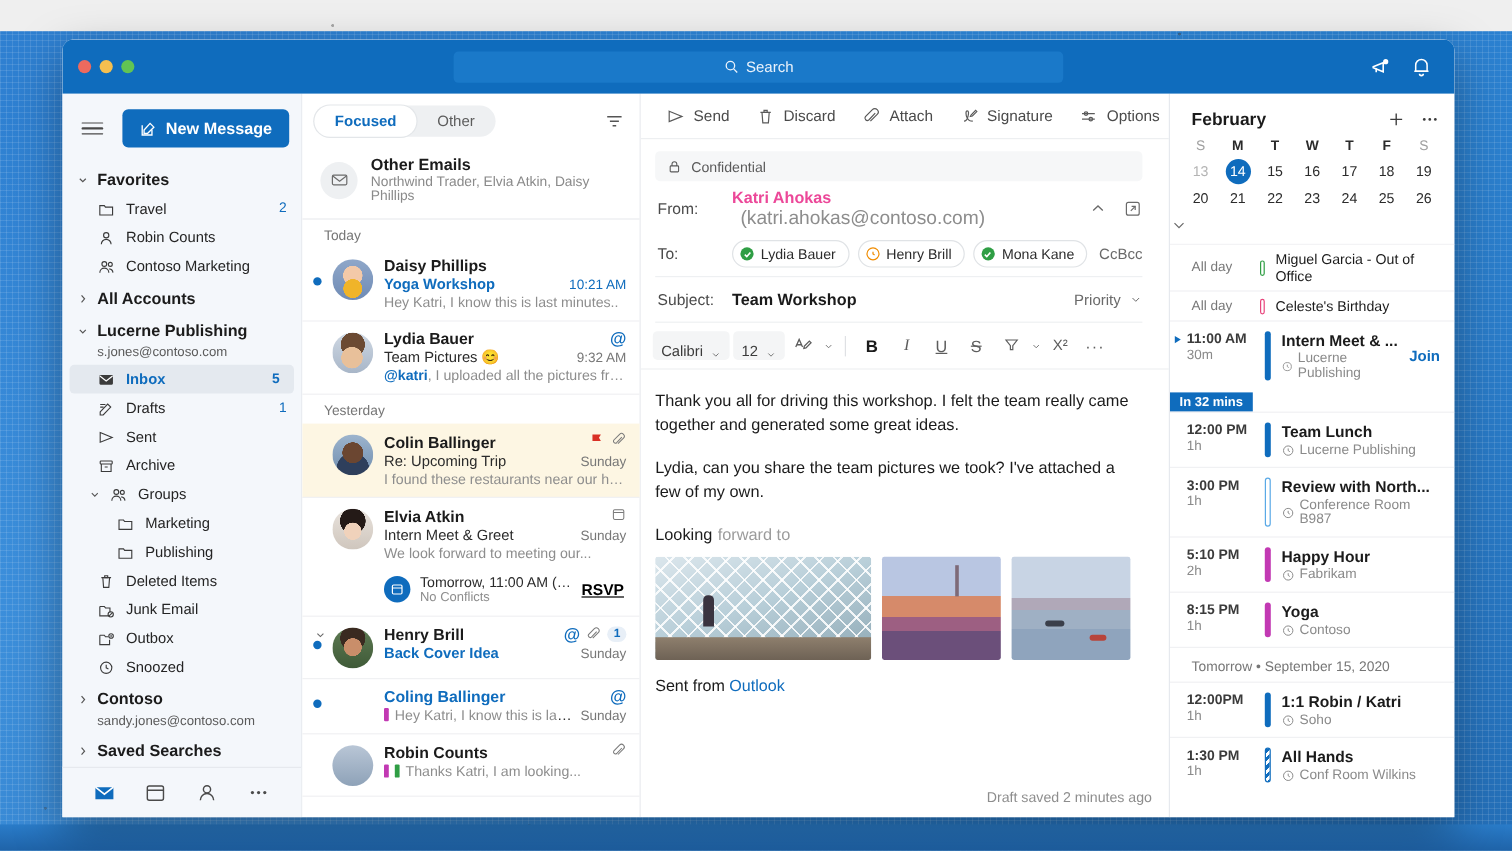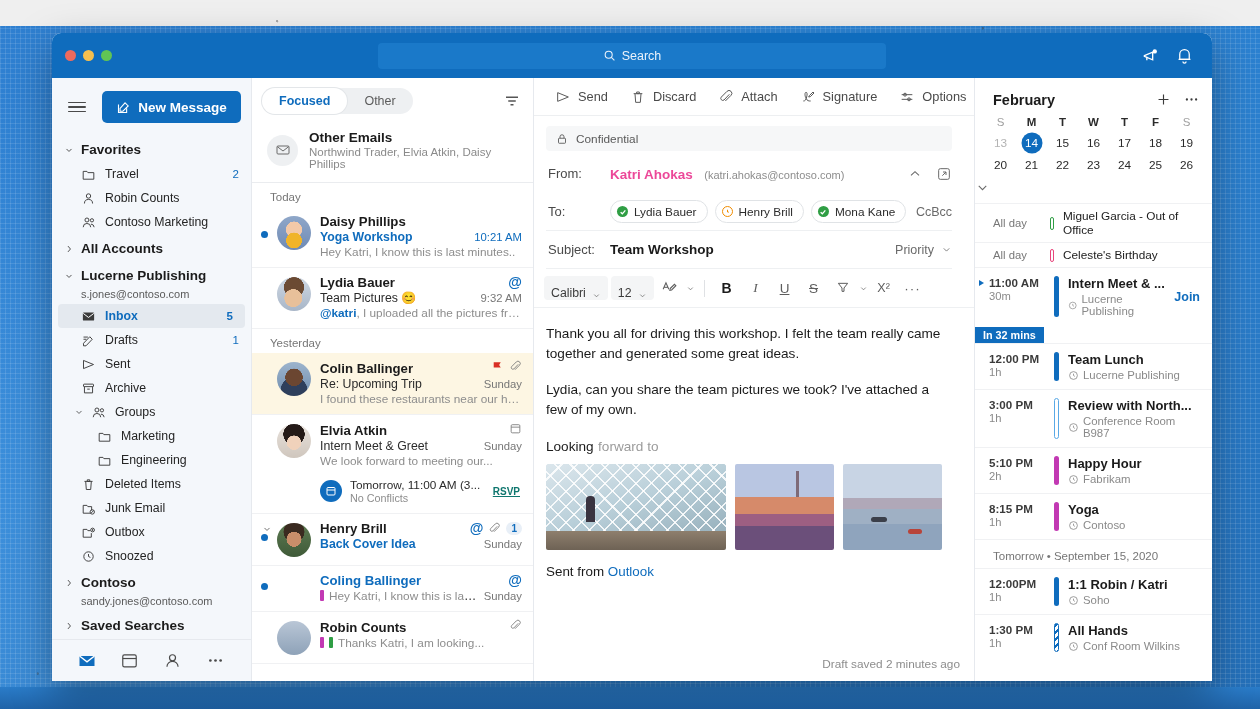--- a/index.html
+++ b/index.html
@@ -172,21 +172,21 @@
     padding: 3px 2px 1px 0;
   }
   .meeting-row .mi {
     width: 22px; height: 22px; border-radius: 50%; background: #0f6cbd; flex: 0 0 22px;
     display: flex; align-items: center; justify-content: center; color: #fff;
   }
   .meeting-row .mtxt { flex: 1; min-width: 0; }
   .meeting-row .mt1 { font-size: 11.8px; color: #2b2b2b; white-space: nowrap;
     overflow: hidden; text-overflow: ellipsis; }
   .meeting-row .mt2 { font-size: 10.8px; color: #8d8d8d; }
-  .meeting-row .rsvp { font-size: 10px; font-weight: 700; color: #0f766e; cursor: pointer; text-decoration: underline; }
+  .meeting-row .rsvp { font-size: 13px; font-weight: 700; color: #000000; cursor: pointer; text-decoration: underline; }
   .thread-caret { position: absolute; left: 10px; top: 10px; width: 10px; color: #666; }
 
   
   #compose { flex: 1; background: #fff; display: flex; flex-direction: column;
     min-width: 0; border-right: 1px solid #e6e9ee; }
   #ribbon { height: 38px; display: flex; gap: 4px; padding: 0 10px 0 12px;
     border-bottom: 1px solid #edeff1; flex: 0 0 38px; }
   .rb {
     display: flex; align-items: center; gap: 7px; padding: 5px 9px; border-radius: 4px;
     font-size: 12.8px; color: #4a4a4a; cursor: pointer;
@@ -200,21 +200,21 @@
   #confidential {
     display: flex; align-items: center; gap: 8px; background: #f6f7f8; border-radius: 4px;
     height: 25px; padding: 0 10px; font-size: 11.8px; color: #5a5a5a; margin-bottom: 4px;
     cursor: pointer;
   }
   .hrow { display: flex; align-items: center; min-height: 38px; padding-left: 2px;
     border-bottom: 1px solid #eef0f2; }
   .hlabel { width: 62px; flex: 0 0 62px; font-size: 13px; color: #4a4a4a; }
   .hrow.toprow { border-bottom: 1px solid transparent; }
   #from-name { font-size: 13.5px; font-weight: 700; color: #ec4899; text-align: center; }
-  #from-addr { font-size: 11px; color: #8d8d8d; margin-left: 7px; }
+  #from-addr { font-size: 16px; color: #8d8d8d; margin-left: 7px; }
   .hrow .right-icons { margin-left: auto; display: flex; align-items: center; gap: 13px; }
   .hicon { width: 16px; height: 16px; color: #6a6a6a; cursor: pointer; }
   .chips { display: flex; gap: 7px; flex-wrap: wrap; }
   .chip {
     display: flex; align-items: center; gap: 6px; height: 23px; padding: 0 10px 0 6px;
     border: 1px solid #e0e3e6; border-radius: 12px; font-size: 11.8px; color: #2b2b2b;
     cursor: pointer; background: #fff;
   }
   .presence { width: 11px; height: 11px; border-radius: 50%; flex: 0 0 11px;
     display: flex; align-items: center; justify-content: center; }
@@ -469,21 +469,21 @@
               </svg>
             </span>
             <span class="lbl">Marketing</span>
           </div>
           <div class="sb-item nested">
             <span class="ico">
               <svg width="15" height="15" viewBox="0 0 24 24" fill="none" stroke="currentColor" stroke-width="1.5">
                 <path d="M3.5 7 h6 l1.5 2 h9.5 v10.5 h-17 Z"></path>
               </svg>
             </span>
-            <span class="lbl">Engineering</span>
+            <span class="lbl">Publishing</span>
           </div>
           <div class="sb-item">
             <span class="ico">
               <svg width="15" height="15" viewBox="0 0 24 24" fill="none" stroke="currentColor" stroke-width="1.5">
                 <path d="M5.5 7 h13"></path>
                 <path d="M7.5 7 L8.5 20 h7 L16.5 7"></path>
                 <path d="M10 4.5 h4 v2.5 h-4 Z"></path>
               </svg>
             </span>
             <span class="lbl">Deleted Items</span>

